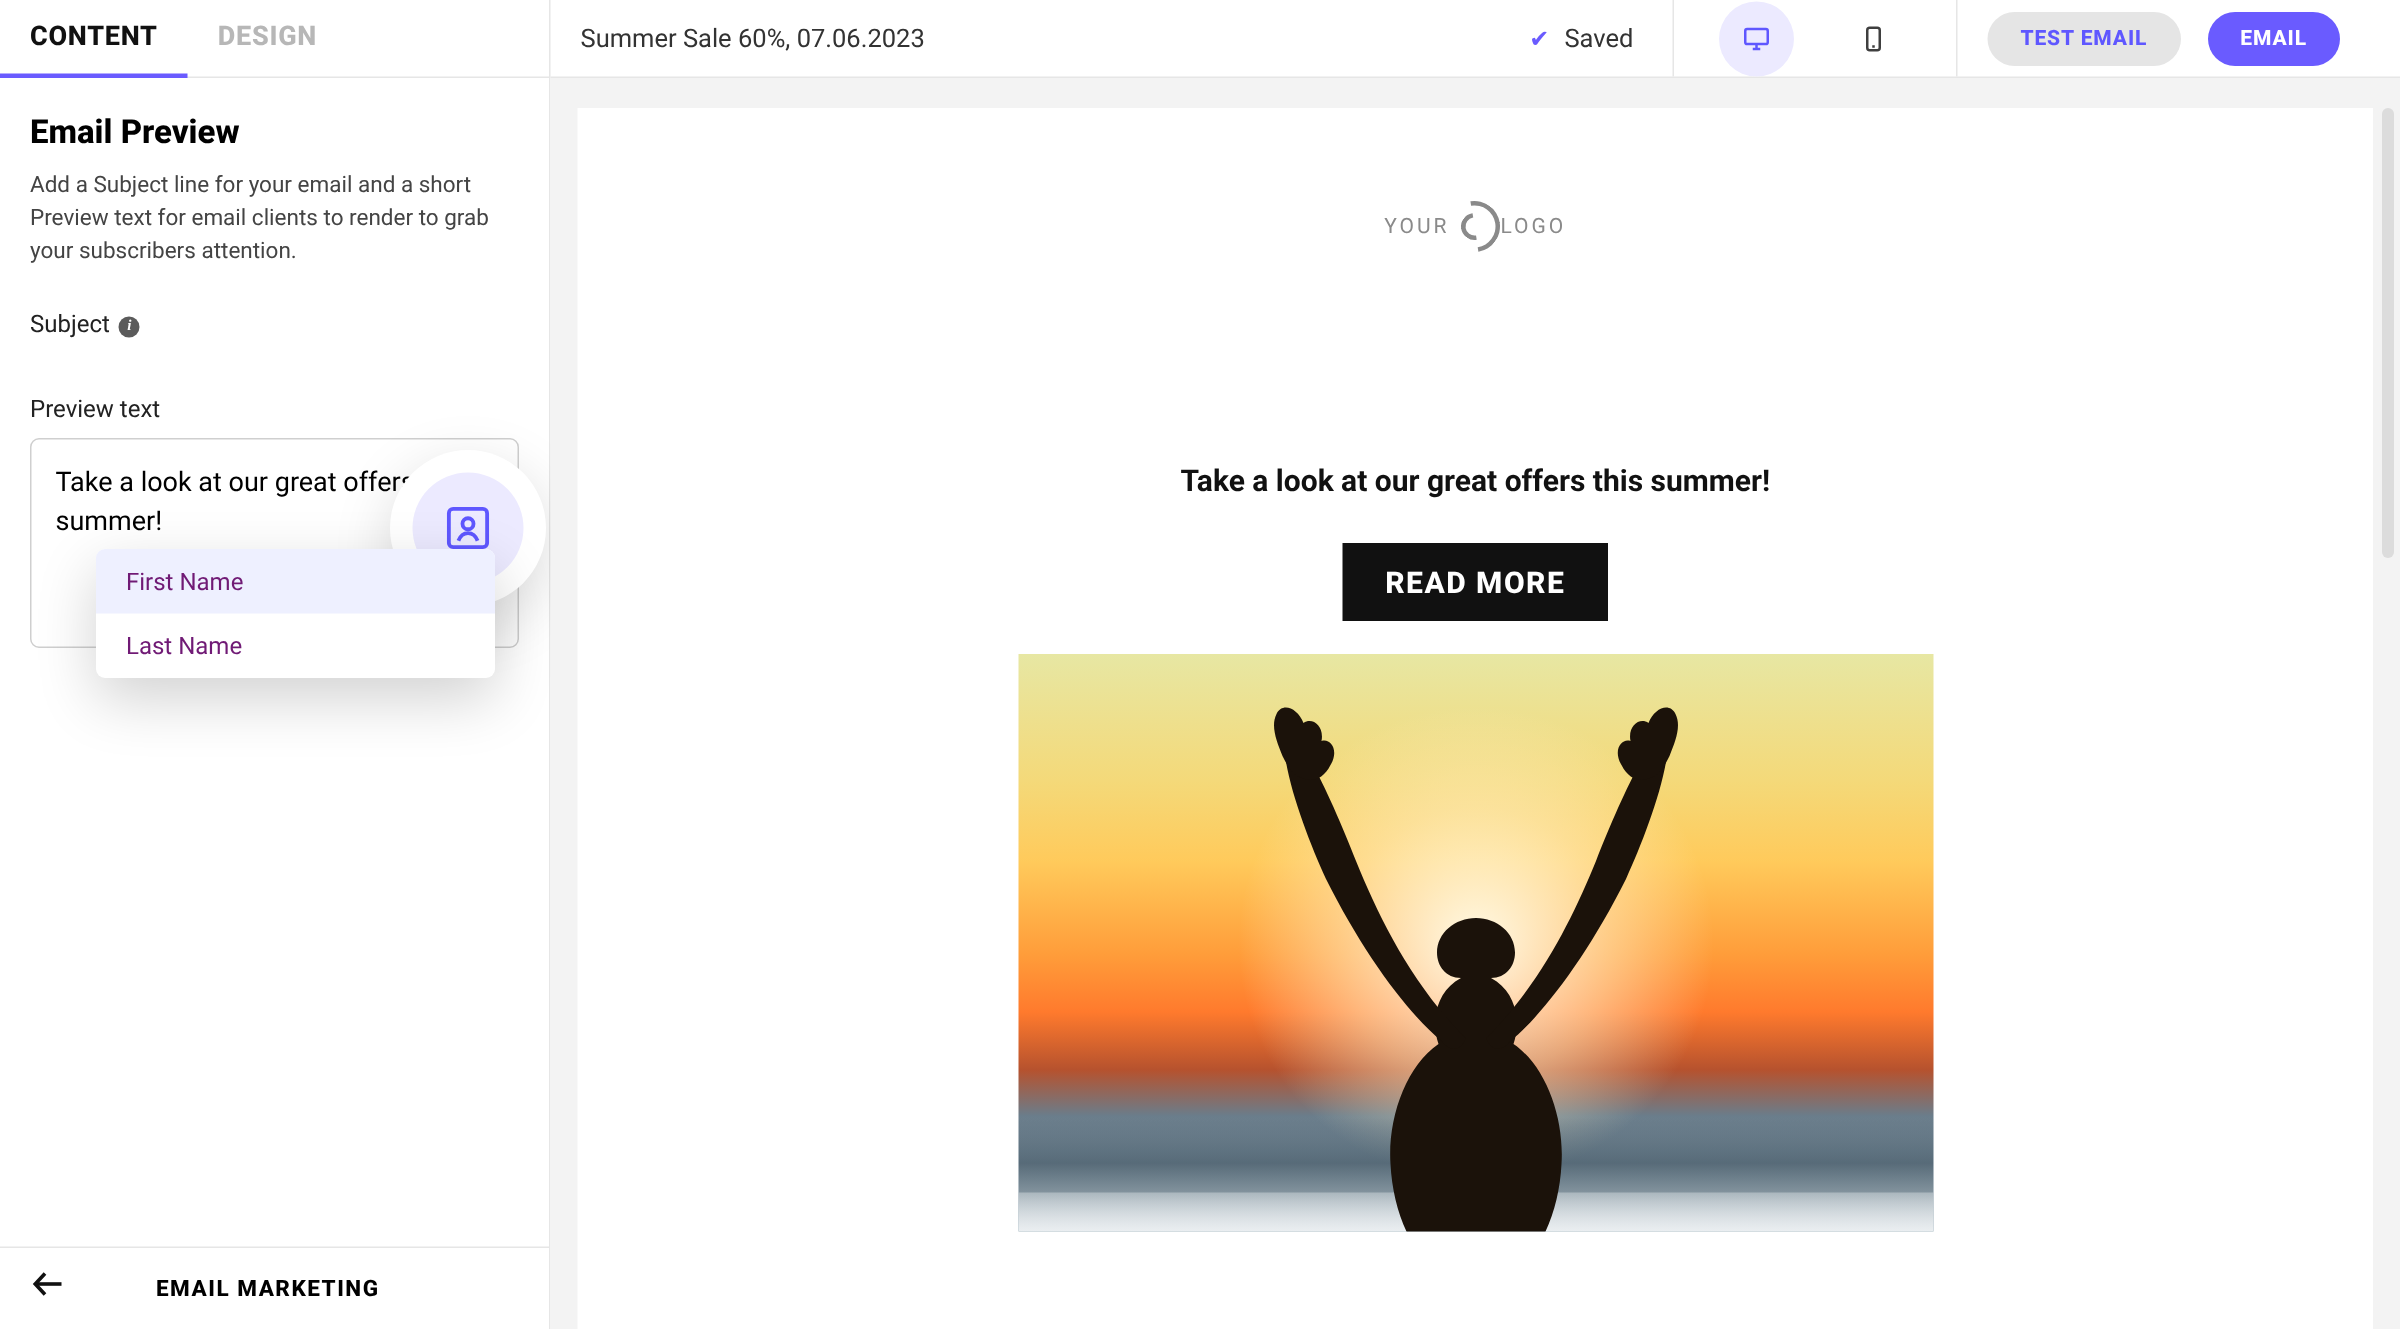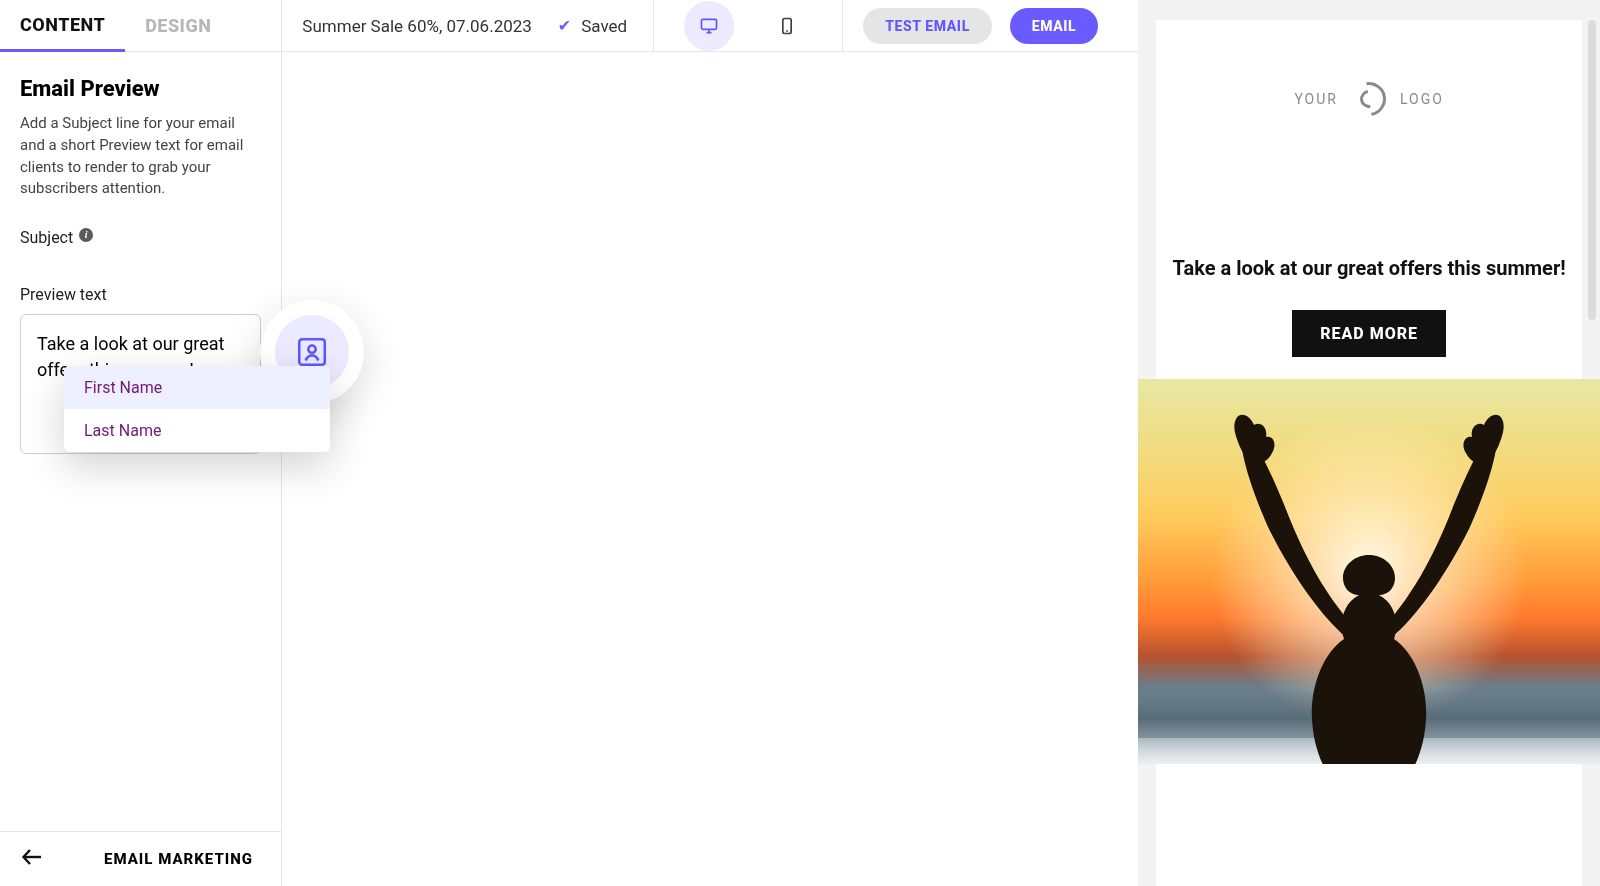--- a/index.html
+++ b/index.html
@@ -2,29 +2,29 @@
 <html><head>
 <meta charset="utf-8">
 <style>
 * { box-sizing: border-box; margin: 0; padding: 0; font-family: -apple-system, BlinkMacSystemFont, "Segoe UI", Roboto, Arial, sans-serif; }
 html, body { width: 1600px; height: 886px; background: #fff; overflow: hidden; }
 
 .app { display: flex; height: 100%; }
 
 
 .sidebar { width: 367px; border-right: 1px solid #e6e6e6; display: flex; flex-direction: column; position: relative; }
-.tabs { display: flex; gap: 0; height: 52px; border-bottom: 1px solid #e6e6e6; align-items: center; }
+.tabs { display: flex; gap: 0; height: 52px; border-bottom: 1px solid #e6e6e6; align-items: flex-start; }
 .tab { padding: 14px 20px 14px 20px; font-weight: 800; font-size: 18px; letter-spacing: 0.5px; color: #b7b7b7; cursor: pointer; }
 .tab.active { color: #111; border-bottom: 3px solid #6a5bff; }
 
 .panel { padding: 24px 20px 0 20px; flex: 1; overflow: visible; }
 .panel-title { font-size: 22px; font-weight: 800; margin-bottom: 12px; }
 .panel-desc { font-size: 15px; color: #444; line-height: 1.45; margin-bottom: 28px; max-width: 330px; }
 
-.field-label { font-size: 16px; color: #222; margin-bottom: 10px; display: flex; align-items: flex-start; gap: 6px; }
+.field-label { font-size: 16px; color: #222; margin-bottom: 10px; display: flex; align-items: flex-end; gap: 6px; }
 .info-dot { display: inline-flex; width: 14px; height: 14px; border-radius: 50%; background: #5b5b5b; color: #fff; font-size: 10px; font-weight: 700; align-items: center; justify-content: center; line-height: 1; font-family: Georgia, serif; font-style: italic; }
 
 .textbox { width: 100%; border: 2px solid #777; border-radius: 6px; padding: 16px 16px; font-size: 18px; line-height: 1.45; resize: none; min-height: 140px; }
 .textbox.preview { border: 1px solid #cfcfcf; margin-top: 6px; }
 .subject-content .token { background: #e4e6ff; padding: 1px 2px; border-radius: 2px; }
 .subject-content { font-size: 18px; line-height: 1.45; }
 
 
 .fab-wrap { position: absolute; left: 260px; top: 300px; }
 .fab { width: 104px; height: 104px; border-radius: 50%; background: #fff; box-shadow: 0 12px 40px rgba(0,0,0,0.15); display: flex; align-items: center; justify-content: center; }
@@ -34,21 +34,21 @@
 
 .dropdown { position: absolute; left: 64px; top: 366px; width: 266px; background: #fff; border-radius: 6px; box-shadow: 0 14px 40px rgba(0,0,0,0.18); overflow: hidden; }
 .dropdown-item { padding: 12px 20px; font-size: 16px; color: #701a75; cursor: pointer; }
 .dropdown-item.highlight { background: #eef0ff; }
 
 .sidebar-footer { height: 55px; border-top: 1px solid #e6e6e6; display: flex; align-items: center; gap: 16px; padding: 0 20px; cursor: pointer; }
 .sidebar-footer .arrow { font-size: 22px; }
 .sidebar-footer .lbl { font-weight: 800; letter-spacing: 1px; font-size: 15px; margin-left: 44px; }
 
 
-.main { flex: 1; display: flex; flex-direction: row; }
+.main { flex: 1; display: flex; flex-direction: column; }
 .topbar { height: 52px; border-bottom: 1px solid #e6e6e6; display: flex; align-items: center; padding: 0 20px; }
 .campaign-name { font-size: 17px; color: #333; flex: 1; }
 .saved { display: flex; align-items: center; gap: 10px; font-size: 17px; color: #333; padding: 0 26px; }
 .saved .chk { color: #6a5bff; font-size: 16px; }
 .divider { width: 1px; height: 100%; background: #e6e6e6; }
 
 .viewports { display: flex; align-items: center; gap: 28px; padding: 0 30px; }
 .vp-btn { width: 50px; height: 50px; border-radius: 50%; display: flex; align-items: center; justify-content: center; cursor: pointer; }
 .vp-btn.active { background: #eceaff; }
 .vp-btn svg { width: 20px; height: 20px; stroke: #3f3f3f; fill: none; stroke-width: 2; }
@@ -57,26 +57,26 @@
 .actions { display: flex; align-items: center; gap: 18px; padding: 0 20px; }
 .btn { border: none; border-radius: 22px; padding: 10px 22px; font-weight: 800; font-size: 14px; letter-spacing: 0.6px; cursor: pointer; }
 .btn.ghost { background: #e5e5e5; color: #5f57ff; }
 .btn.primary { background: #6a5bff; color: #fff; }
 
 .canvas-wrap { flex: 1; background: #f3f3f3; padding: 20px 18px 0 18px; overflow: hidden; position: relative; }
 .canvas { background: #fff; width: 100%; height: 100%; display: flex; flex-direction: column; align-items: center; padding-top: 62px; }
 .scrollbar { position: absolute; right: 4px; top: 20px; width: 8px; height: 720px; background: transparent; }
 .scrollbar-thumb { width: 8px; height: 300px; background: #dcdcdc; border-radius: 4px; }
 
-.brand { display: flex; align-items: center; gap: 14px; color: #8a8a8a; letter-spacing: 2px; font-size: 14px; }
+.brand { display: flex; align-items: center; color: #8a8a8a; letter-spacing: 2px; font-size: 14px; }
 .brand .ring { width: 34px; height: 34px; border-radius: 50%; border: 3px solid #8a8a8a; border-left-color: transparent; border-bottom-color: transparent; transform: rotate(36deg); position: relative; }
 .brand .ring::after { content: ""; position: absolute; inset: 5px; border: 3px solid #8a8a8a; border-right-color: transparent; border-top-color: transparent; border-radius: 50%; }
 
 .headline { margin-top: 140px; font-size: 20px; font-weight: 700; color: #111; }
-.cta { margin-top: 30px; background: #111; color: #fff; padding: 14px 28px; font-weight: 800; letter-spacing: 1px; font-size: 16px; cursor: pointer; }
+.cta { margin-top: 30px; background: #111; color: #fff; padding: 14px 28px; font-weight: 800; letter-spacing: 1px; font-size: 20px; cursor: pointer; }
 
 .hero { margin-top: 22px; width: 610px; height: 385px; position: relative; overflow: hidden; background: linear-gradient(to bottom, #e7e7a3 0%, #f4d979 22%, #ffca5b 36%, #ff9d3a 52%, #ff7a2d 62%, #b6522e 72%, #6a7d8b 80%, #9fb3bf 100%); }
 .sun-glow { position: absolute; left: 50%; top: 50%; width: 320px; height: 320px; transform: translate(-50%,-50%); background: radial-gradient(circle, rgba(255,255,240,0.95) 0%, rgba(255,240,200,0.5) 40%, rgba(255,200,120,0) 70%); border-radius: 50%; }
 .silhouette { position: absolute; left: 50%; bottom: -20px; transform: translateX(-50%); width: 100%; height: 100%; }
 .silhouette svg { width: 100%; height: 100%; }
 .waves { position: absolute; bottom: 0; left: 0; right: 0; height: 76px; background: linear-gradient(to bottom, rgba(80,100,110,0.0), rgba(60,80,94,0.6) 40%, rgba(190,200,205,0.8) 100%); }
 .foam { position: absolute; bottom: 0; left: 0; right: 0; height: 26px; background: linear-gradient(to bottom, rgba(230,235,238,0.4), rgba(240,243,245,0.9)); }
 
 </style>
 </head>

